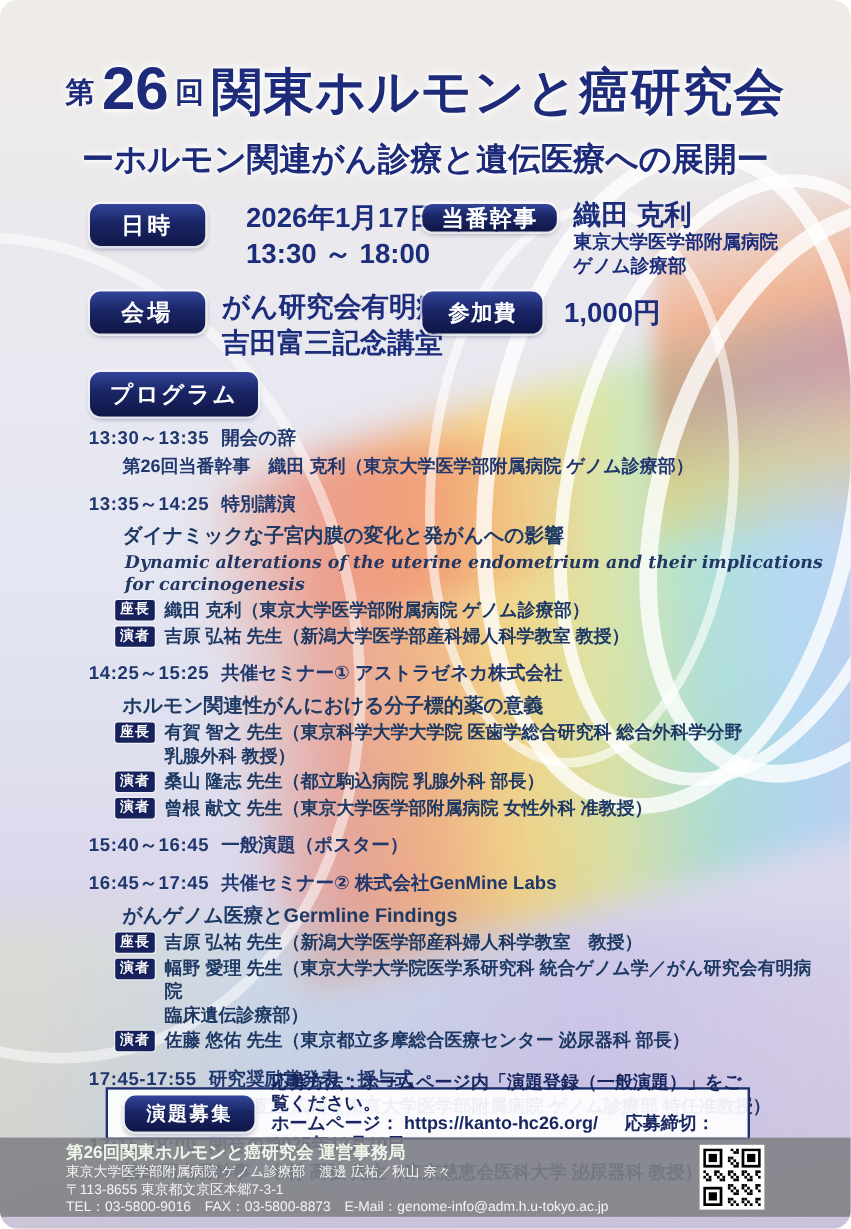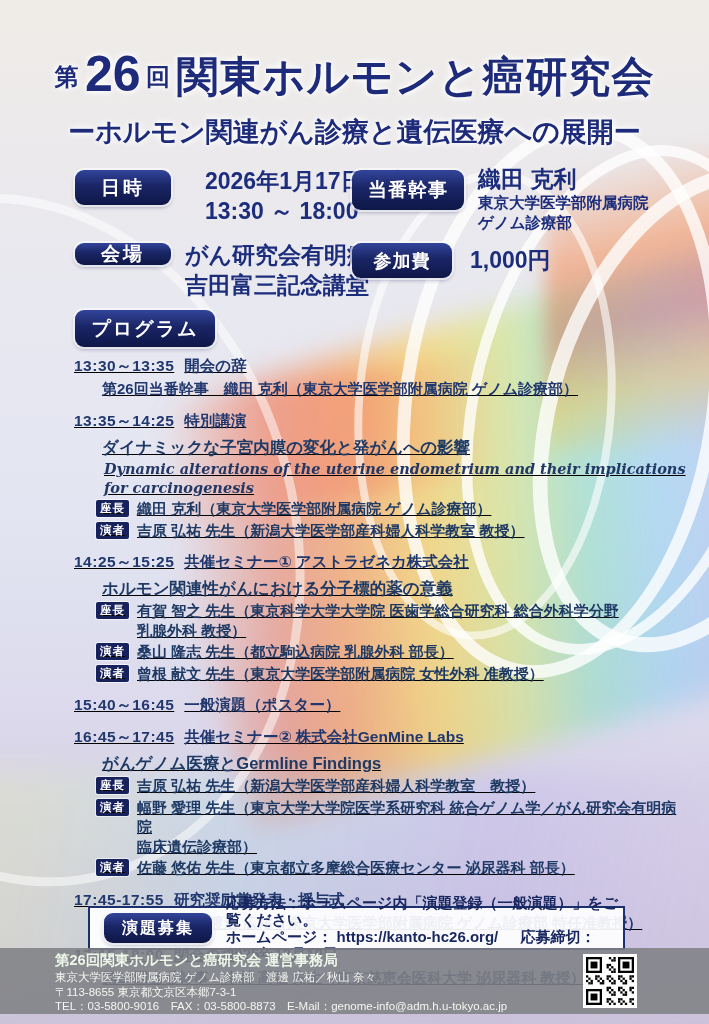--- a/index.html
+++ b/index.html
@@ -1,19 +1,19 @@
 <!DOCTYPE html>
 <html><head>
 <meta charset="utf-8">
 <style>
   * { margin:0; padding:0; box-sizing:border-box; }
   html,body { width:709px; height:1024px; }
   body { font-family:"Liberation Sans","DejaVu Sans",sans-serif; overflow:hidden; }
   #poster { position:relative; width:709px; height:1024px; overflow:hidden;
-    background:linear-gradient(180deg,#efece7 0%,#ebe9ec 16%,#e8e8f0 30%,#e4e6f2 46%,#dfe0ef 60%,#dad6ea 74%,#d2cbe2 88%,#cbc3da 100%);}
+    background:linear-gradient(180deg,#efece7 0%,#ebe9ec 16%,#e8e8f0 30%,#e4e6f2 46%,#dfe0ef 60%,#dad6ea 74%,#d2cbe2 88%,#cbc3da 100%);border-radius:15px;}
   
   .bg { position:absolute; pointer-events:none; }
   .rainbow-main { left:180px; top:300px; width:760px; height:430px;
     background:linear-gradient(103deg, rgba(255,255,255,0) 4%, rgba(240,90,45,.42) 16%, rgba(255,130,35,.5) 24%,
       rgba(255,205,55,.55) 34%, rgba(205,230,85,.45) 44%, rgba(115,220,180,.45) 53%,
       rgba(110,200,245,.4) 62%, rgba(140,160,235,.35) 73%, rgba(185,165,230,.25) 84%, rgba(255,255,255,0) 94%);
     transform:rotate(-16deg); filter:blur(14px); }
   .rainbow-soft-bottom { left:-40px; top:770px; width:800px; height:230px;
     background:linear-gradient(100deg, rgba(225,240,170,.30) 8%, rgba(170,225,235,.28) 35%, rgba(185,175,235,.32) 65%, rgba(205,190,235,.2) 90%);
     filter:blur(16px); }
@@ -38,21 +38,21 @@
     color:#1d2b7a; text-shadow:0 0 3px #fff,0 0 6px #fff,0 0 10px rgba(255,255,255,.9); }
   #title-line1 { font-weight:bold; line-height:52px; letter-spacing:1px; }
   #title-line1 .sm { font-size:24px; vertical-align:6px; }
   #title-line1 .num { font-size:50px; letter-spacing:0; }
   #title-line1 .big { font-size:42px; }
   #title-line2 { font-weight:bold; font-size:27px; margin-top:2px; letter-spacing:0px; }
   
   .info-text { position:absolute; font-weight:bold; color:#1c2d7c; }
   
   #program-list { position:absolute; left:74px; top:355px; width:615px; }
-  .prog-item { margin-bottom:11px;text-decoration:underline; }
+  .prog-item { margin-bottom:11px; }
   .prog-time-row { font-weight:bold; font-size:15.5px; color:#21386e; line-height:21px; }
   .prog-time { letter-spacing:.5px; }
   .prog-session { margin-left:10px; }
   .prog-note { font-weight:bold; font-size:15px; color:#21386e; margin-left:28px; line-height:21px; margin-top:2px;}
   .prog-theme-jp { font-weight:bold; font-size:16.5px; color:#1e3a64; margin:5px 0 0 28px; line-height:22px; }
   .prog-theme-en { font-style:italic; font-size:14.5px; color:#233764; margin:1px 0 2px 30px; line-height:19px;
     font-family:"DejaVu Serif","Liberation Serif",serif; font-weight:bold; }
   .prog-person { display:flex; margin-left:22px; margin-top:2px; line-height:19.5px; }
   .role-badge { flex:0 0 auto; background:#17225c; color:#fff; font-size:11.5px; font-weight:bold;
     height:17px; line-height:17px; padding:0 4px; margin-top:1px; border-radius:2px;
@@ -95,28 +95,28 @@
     </div>
     <div id="title-line2">ーホルモン関連がん診療と遺伝医療への展開ー</div>
   </div>
 
   <div class="badge" style="left:75px; top:170px; width:96px; height:35px; font-size:19px; letter-spacing:3px;">日時</div>
   <div class="info-text" style="left:205px; top:166px; font-size:23px; line-height:30px;">
     <div>2026年1月17日（土）</div>
     <div>13:30 ～ 18:00</div>
   </div>
 
-  <div class="badge" style="left:352px; top:170px; width:112px; height:40px; font-size:19px; letter-spacing:1px;">当番幹事</div>
+  <div class="badge" style="left:352px; top:170px; width:112px; height:23px; font-size:19px; letter-spacing:1px;">当番幹事</div>
   <div class="info-text" style="left:478px; top:165px;">
     <div style="font-size:23px; line-height:28px;">織田 克利</div>
     <div style="font-size:15.5px; line-height:20px;text-align:center;">東京大学医学部附属病院</div>
     <div style="font-size:15.5px; line-height:20px;">ゲノム診療部</div>
   </div>
 
-  <div class="badge" style="left:75px; top:243px; width:96px; height:22px; font-size:19px; letter-spacing:3px;">会場</div>
+  <div class="badge" style="left:75px; top:243px; width:96px; height:35px; font-size:19px; letter-spacing:3px;">会場</div>
   <div class="info-text" style="left:185px; top:240px; font-size:23px; line-height:30px;">
     <div>がん研究会有明病院</div>
     <div>吉田富三記念講堂</div>
   </div>
 
   <div class="badge" style="left:352px; top:243px; width:100px; height:35px; font-size:18px; letter-spacing:1px;">参加費</div>
   <div class="info-text" style="left:470px; top:245px; font-size:23px;">1,000円</div>
 
   <div class="badge" style="left:75px; top:310px; width:140px; height:37px; font-size:19px; letter-spacing:2px;">プログラム</div>
   <div id="program-list">

